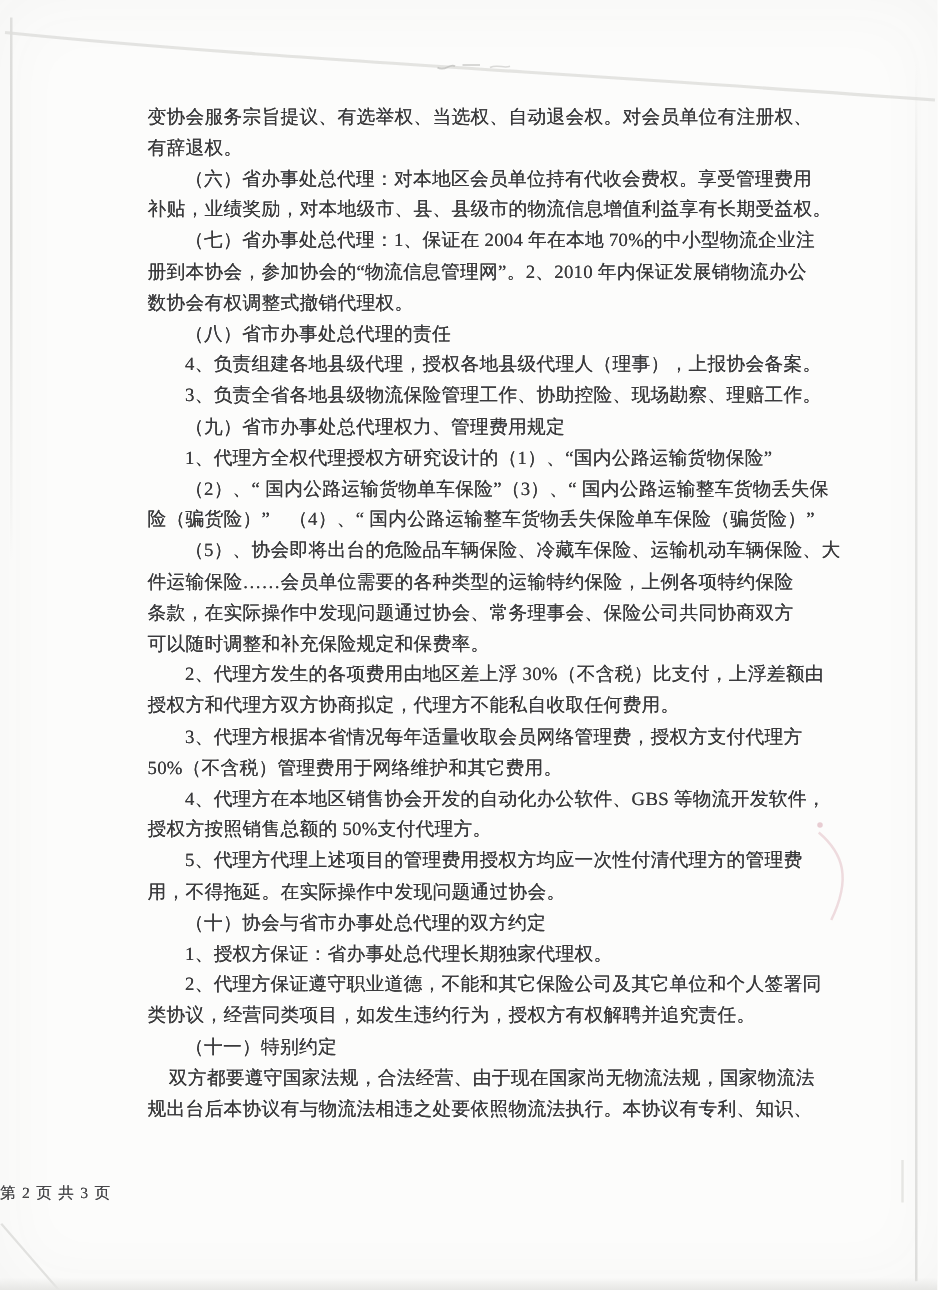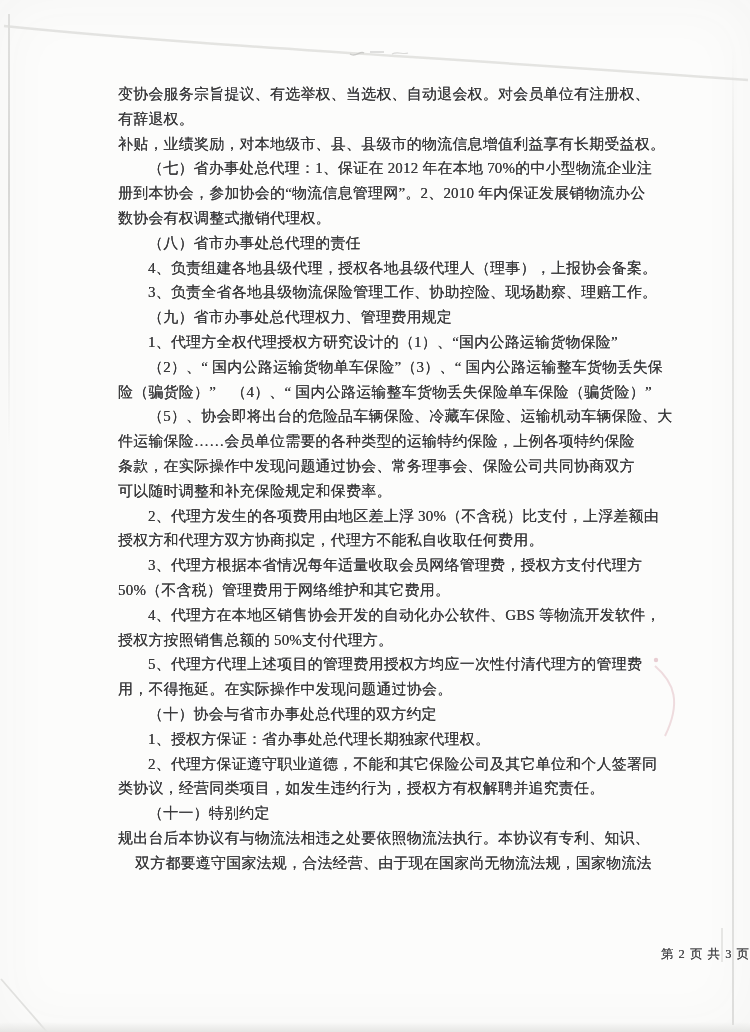--- a/index.html
+++ b/index.html
@@ -43,21 +43,21 @@
     font-size: 15px;
     letter-spacing: 0.2px;
     text-shadow: 0 0 0.5px currentColor;
   }
   .doc-line { line-height: 24.8px; white-space: nowrap; }
   .doc-line.indent { padding-left: 30px; }
   .doc-line.indent-small { padding-left: 17px; }
   .page-footer {
     position: absolute;
     left: 0; top: 946px; width: 750px;
-    text-align: right;
+    text-align: left;
     font-size: 12.5px;
     letter-spacing: 1px;
     text-shadow: 0 0 0.4px currentColor;
   }
 </style>
 </head>
 <body>
 
 <div class="scan-page" style="background-color: rgb(252, 252, 251);">
 
@@ -84,22 +84,23 @@
 
   <svg class="artifact" style="left: 0px; top: 975px; color: rgb(221, 221, 219);" width="55" height="57">
     <line x1="1" y1="4" x2="47" y2="57" stroke="currentColor" stroke-width="1.8" opacity="0.85"></line>
   </svg>
 
   <div class="artifact bottom-strip"></div>
 
   <main class="text-block" id="body-lines" style="color: rgb(58, 58, 60);">
       <div class="doc-line">变协会服务宗旨提议、有选举权、当选权、自动退会权。对会员单位有注册权、</div>
       <div class="doc-line">有辞退权。</div>
+      <div class="doc-line indent">（六）省办事处总代理：对本地区会员单位持有代收会费权。享受管理费用</div>
       <div class="doc-line">补贴，业绩奖励，对本地级市、县、县级市的物流信息增值利益享有长期受益权。</div>
-      <div class="doc-line indent">（七）省办事处总代理：1、保证在 2012 年在本地 70%的中小型物流企业注</div>
+      <div class="doc-line indent">（七）省办事处总代理：1、保证在 2004 年在本地 70%的中小型物流企业注</div>
       <div class="doc-line">册到本协会，参加协会的“物流信息管理网”。2、2010 年内保证发展销物流办公</div>
       <div class="doc-line">数协会有权调整式撤销代理权。</div>
       <div class="doc-line indent">（八）省市办事处总代理的责任</div>
       <div class="doc-line indent">4、负责组建各地县级代理，授权各地县级代理人（理事），上报协会备案。</div>
       <div class="doc-line indent">3、负责全省各地县级物流保险管理工作、协助控险、现场勘察、理赔工作。</div>
       <div class="doc-line indent">（九）省市办事处总代理权力、管理费用规定</div>
       <div class="doc-line indent">1、代理方全权代理授权方研究设计的（1）、“国内公路运输货物保险”</div>
       <div class="doc-line indent">（2）、“ 国内公路运输货物单车保险”（3）、“ 国内公路运输整车货物丢失保</div>
       <div class="doc-line">险（骗货险）”　（4）、“ 国内公路运输整车货物丢失保险单车保险（骗货险）”</div>
       <div class="doc-line indent">（5）、协会即将出台的危险品车辆保险、冷藏车保险、运输机动车辆保险、大</div>
@@ -112,18 +113,18 @@
       <div class="doc-line">50%（不含税）管理费用于网络维护和其它费用。</div>
       <div class="doc-line indent">4、代理方在本地区销售协会开发的自动化办公软件、GBS 等物流开发软件，</div>
       <div class="doc-line">授权方按照销售总额的 50%支付代理方。</div>
       <div class="doc-line indent">5、代理方代理上述项目的管理费用授权方均应一次性付清代理方的管理费</div>
       <div class="doc-line">用，不得拖延。在实际操作中发现问题通过协会。</div>
       <div class="doc-line indent">（十）协会与省市办事处总代理的双方约定</div>
       <div class="doc-line indent">1、授权方保证：省办事处总代理长期独家代理权。</div>
       <div class="doc-line indent">2、代理方保证遵守职业道德，不能和其它保险公司及其它单位和个人签署同</div>
       <div class="doc-line">类协议，经营同类项目，如发生违约行为，授权方有权解聘并追究责任。</div>
       <div class="doc-line indent">（十一）特别约定</div>
+      <div class="doc-line indent-small">双方都要遵守国家法规，合法经营、由于现在国家尚无物流法规，国家物流法</div>
       <div class="doc-line">规出台后本协议有与物流法相违之处要依照物流法执行。本协议有专利、知识、</div>
-      <div class="doc-line indent-small">双方都要遵守国家法规，合法经营、由于现在国家尚无物流法规，国家物流法</div>
     </main>
 
   <footer class="page-footer" style="color: rgb(72, 72, 75);">第 2 页 共 3 页</footer>
 </div>
 
 </body></html>

